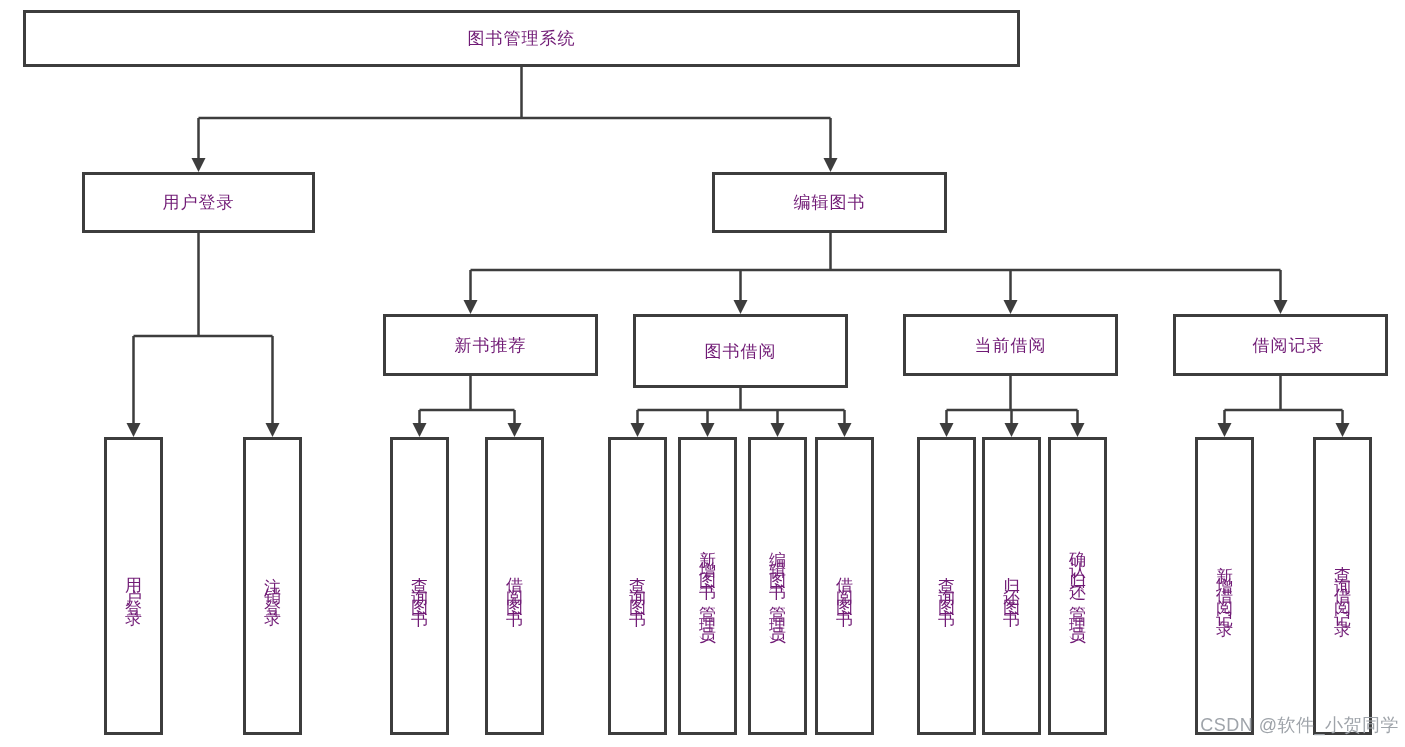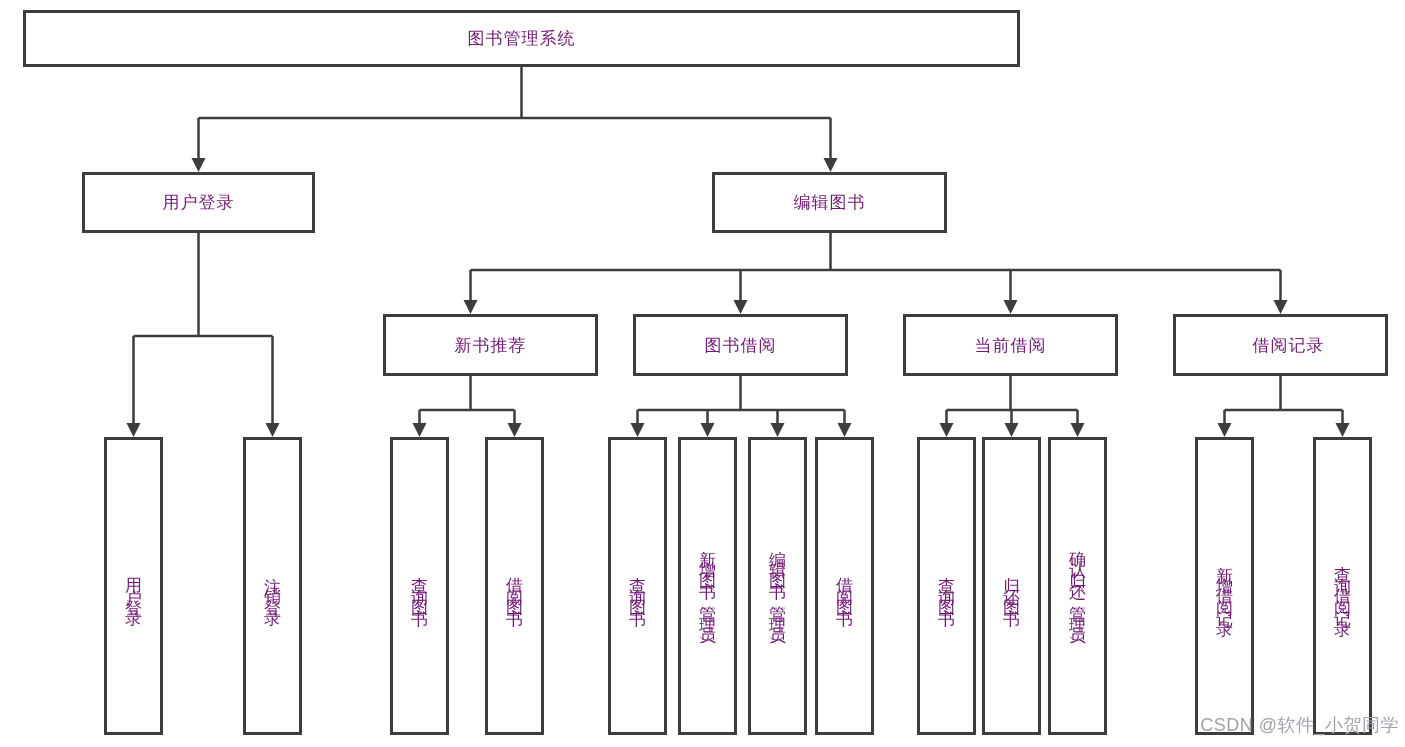--- a/index.html
+++ b/index.html
@@ -36,21 +36,21 @@
     text-orientation: mixed;
     letter-spacing: 11px;
     line-height: 1;
     font-size: 17px;
   }
   
   .n-root      { left: 23px;   top: 10px;  width: 997px; height: 57px; }
   .n-login     { left: 82px;   top: 172px; width: 233px; height: 61px; }
   .n-mgmt      { left: 712px;  top: 172px; width: 235px; height: 61px; }
   .n-recommend { left: 363px;  top: 314px; width: 215px; height: 62px; margin-left: 20px; }
-  .n-borrow    { left: 633px;  top: 314px; width: 215px; height: 62px; }
+  .n-borrow    { left: 633px;  top: 314px; width: 215px; height: 74px; }
   .n-current   { left: 903px;  top: 314px; width: 215px; height: 62px; }
   .n-record    { left: 1173px; top: 314px; width: 215px; height: 62px; padding-left: 16px; }
   
   .leaf { top: 437px; width: 59px; height: 298px; }
   .l-1  { left: 104px; }
   .l-2  { left: 243px; }
   .l-3  { left: 390px; }
   .l-4  { left: 485px; }
   .l-5  { left: 608px; }
   .l-6  { left: 678px; }

